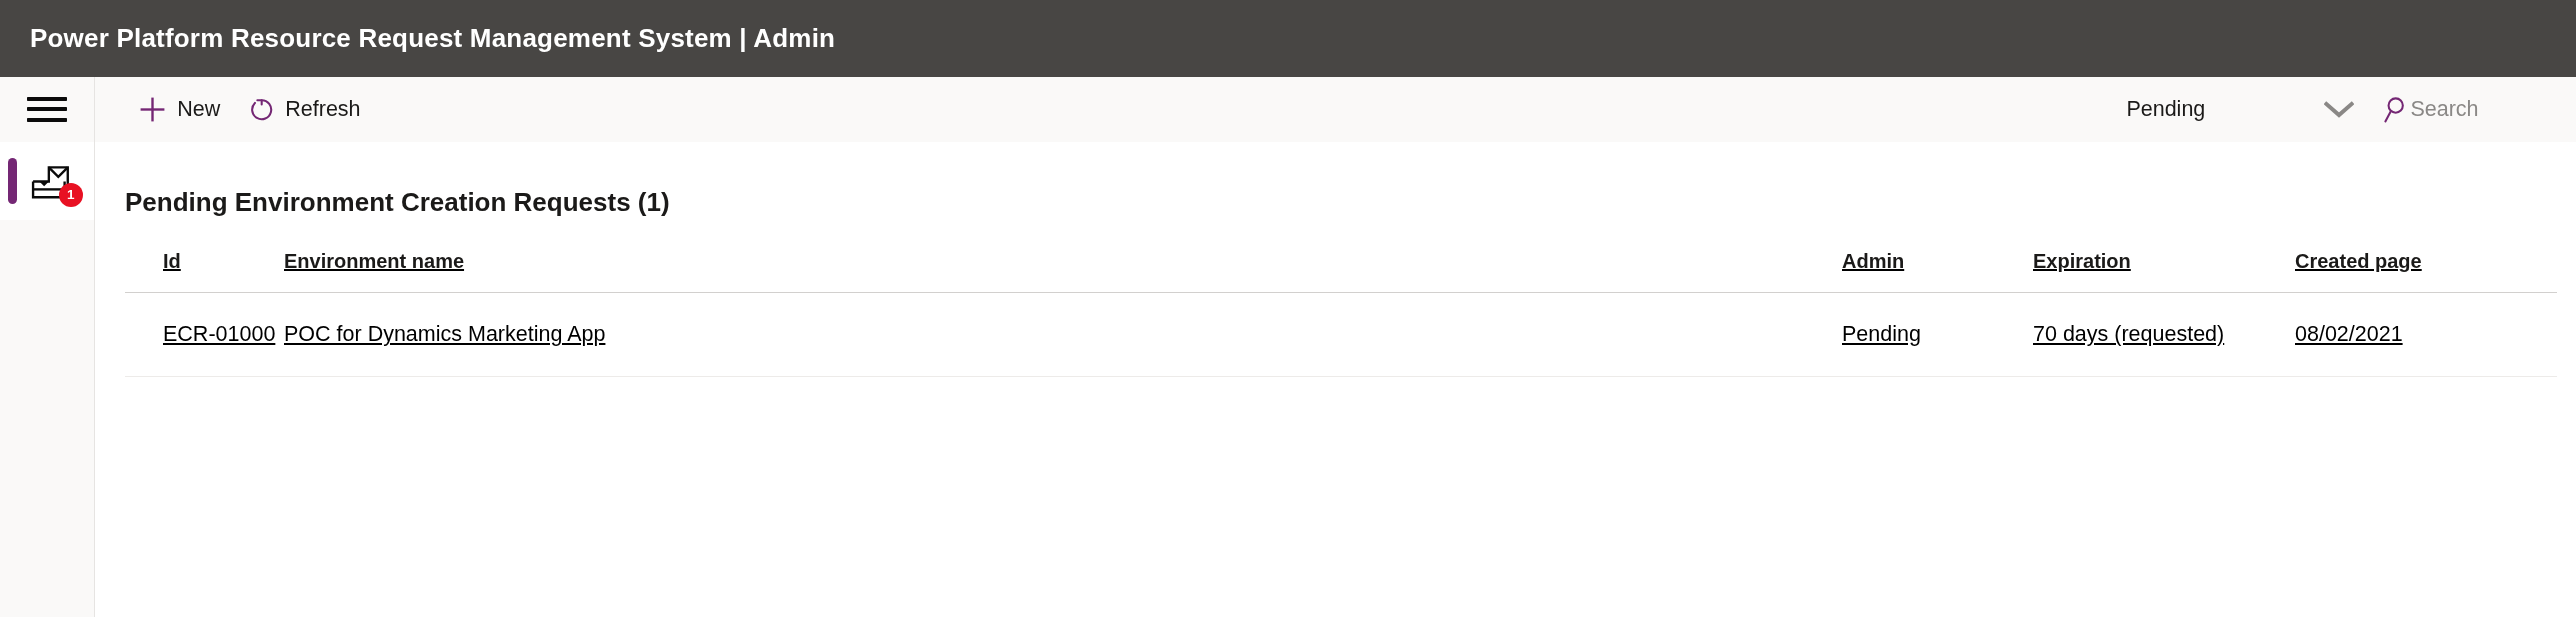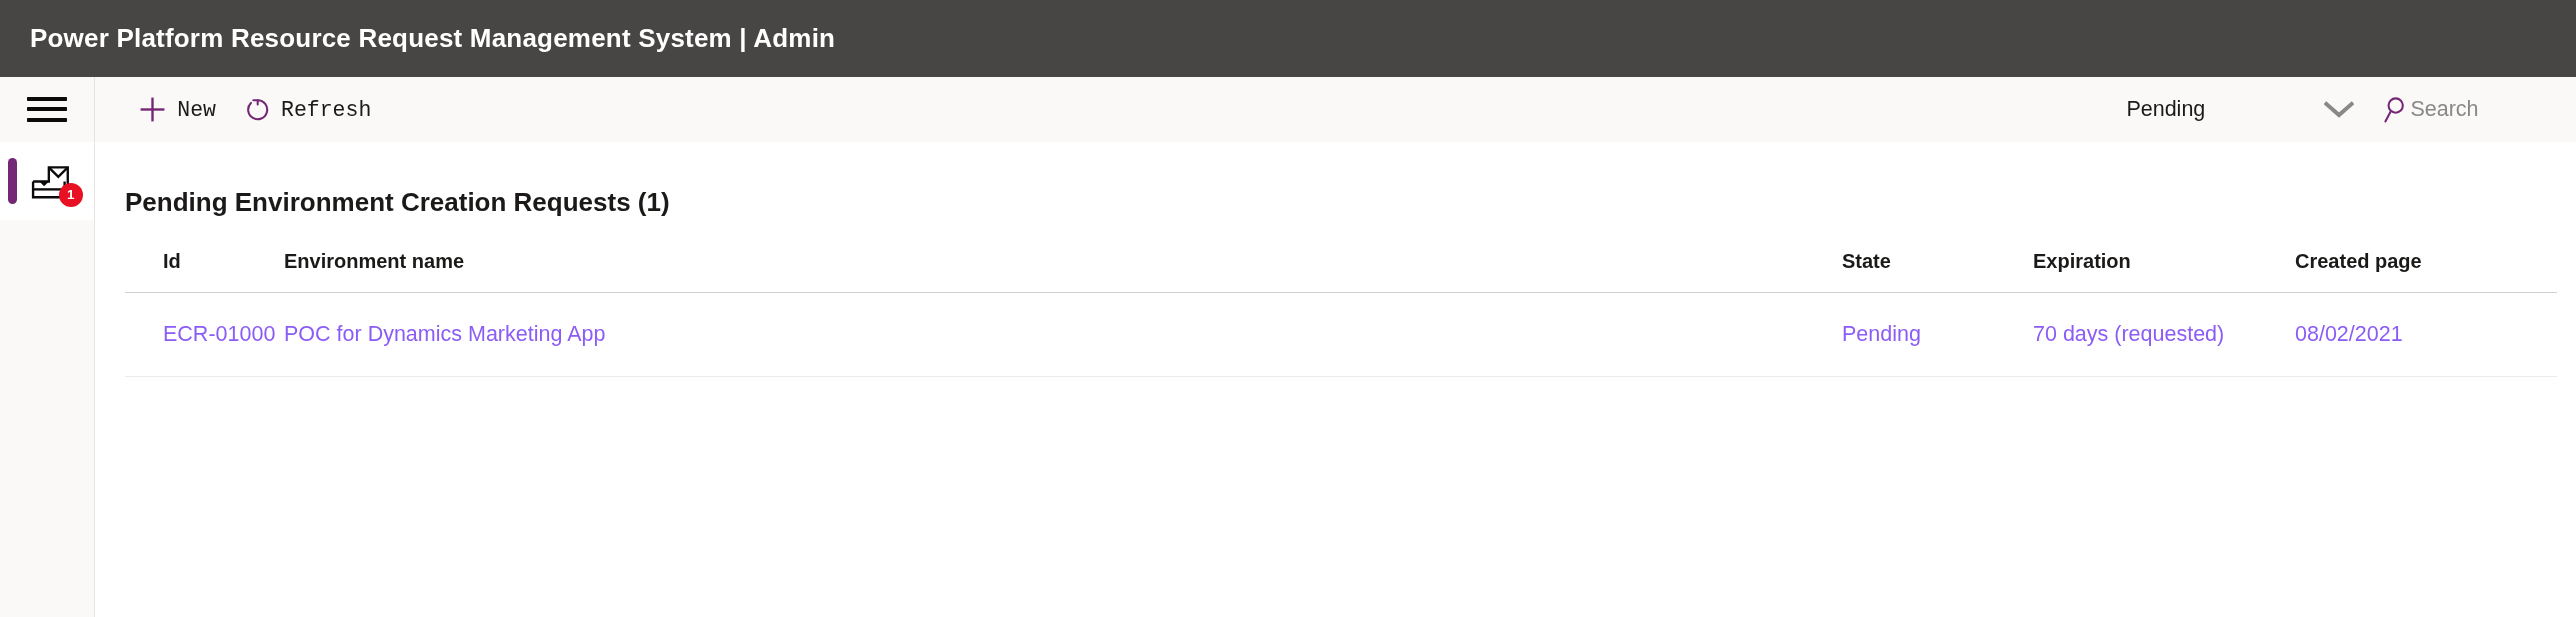--- a/index.html
+++ b/index.html
@@ -129,21 +129,21 @@
   }
   .cmd-btn {
     display: flex;
     align-items: center;
     gap: 11px;
     height: 100%;
     padding: 0 14.3px;
     cursor: pointer;
     background: transparent;
     border: none;
-    font-family: Liberation Mono, monospace;
+    font-family: Liberation Sans, sans-serif;
   }
   .cmd-label {
     font-size: 21.5px;
     color: #1b1a19;
     white-space: nowrap;
   }
   .cmd-icon { display: flex; align-items: center; justify-content: center; }
 
   .cmd-spacer { flex: 1 1 auto; }
 
@@ -196,35 +196,36 @@
     color: #797775;
     white-space: nowrap;
   }
 
   
   .table {
     margin-top: 32px;
     width: 2431px;
     border-collapse: collapse;
     table-layout: fixed;
+    text-decoration: underline;
   }
   .table th {
     text-align: left;
     font-size: 20px;
     font-weight: 700;
     color: #1b1a19;
     padding: 0 0 19px 0;
     border-bottom: 1.6px solid #d2d0ce;
     white-space: nowrap;
   }
   .table td {
     text-align: left;
     font-size: 21.5px;
     font-weight: 400;
-    color: #8b5cf6;
+    color: #000000;
     padding: 29px 0 29px 0;
     border-bottom: 1.6px solid #edebe9;
     white-space: nowrap;
   }
   .col-id { width: 159px; padding-left: 38px !important; }
   .col-env { width: 1558px; }
   .col-state { width: 191px; }
   .col-exp { width: 262px; }
   .col-created { width: 262px; }
 
@@ -319,21 +320,21 @@
     <div class="main">
 
       <div class="page-title">Pending Environment Creation Requests (1)</div>
 
 
       <table class="table">
         <thead>
           <tr>
             <th class="col-id">Id</th>
             <th class="col-env">Environment name</th>
-            <th class="col-state">State</th>
+            <th class="col-state">Admin</th>
             <th class="col-exp">Expiration</th>
             <th class="col-created">Created page</th>
           </tr>
         </thead>
         <tbody>
           <tr class="row-clickable">
             <td class="col-id">ECR-01000</td>
             <td class="col-env">POC for Dynamics Marketing App</td>
             <td class="col-state">Pending</td>
             <td class="col-exp">70 days (requested)</td>

